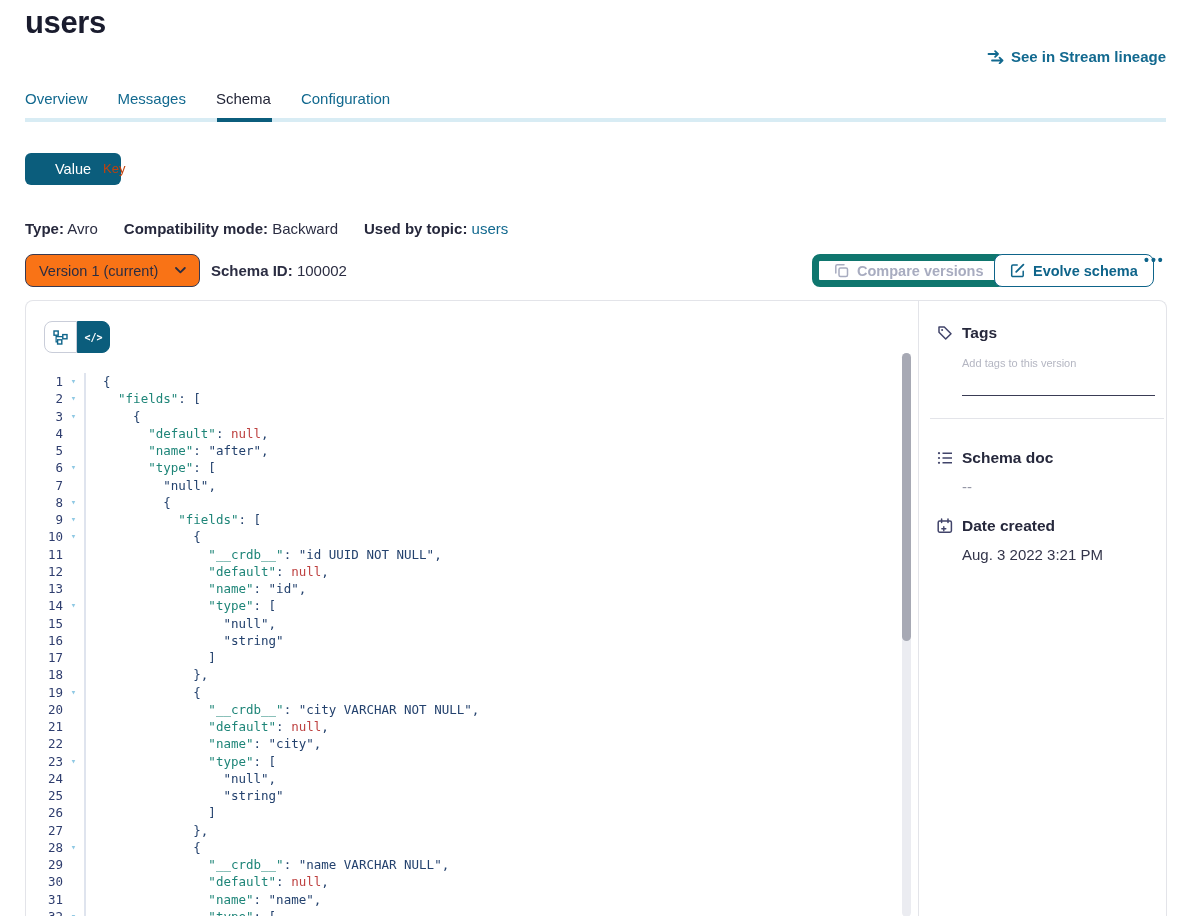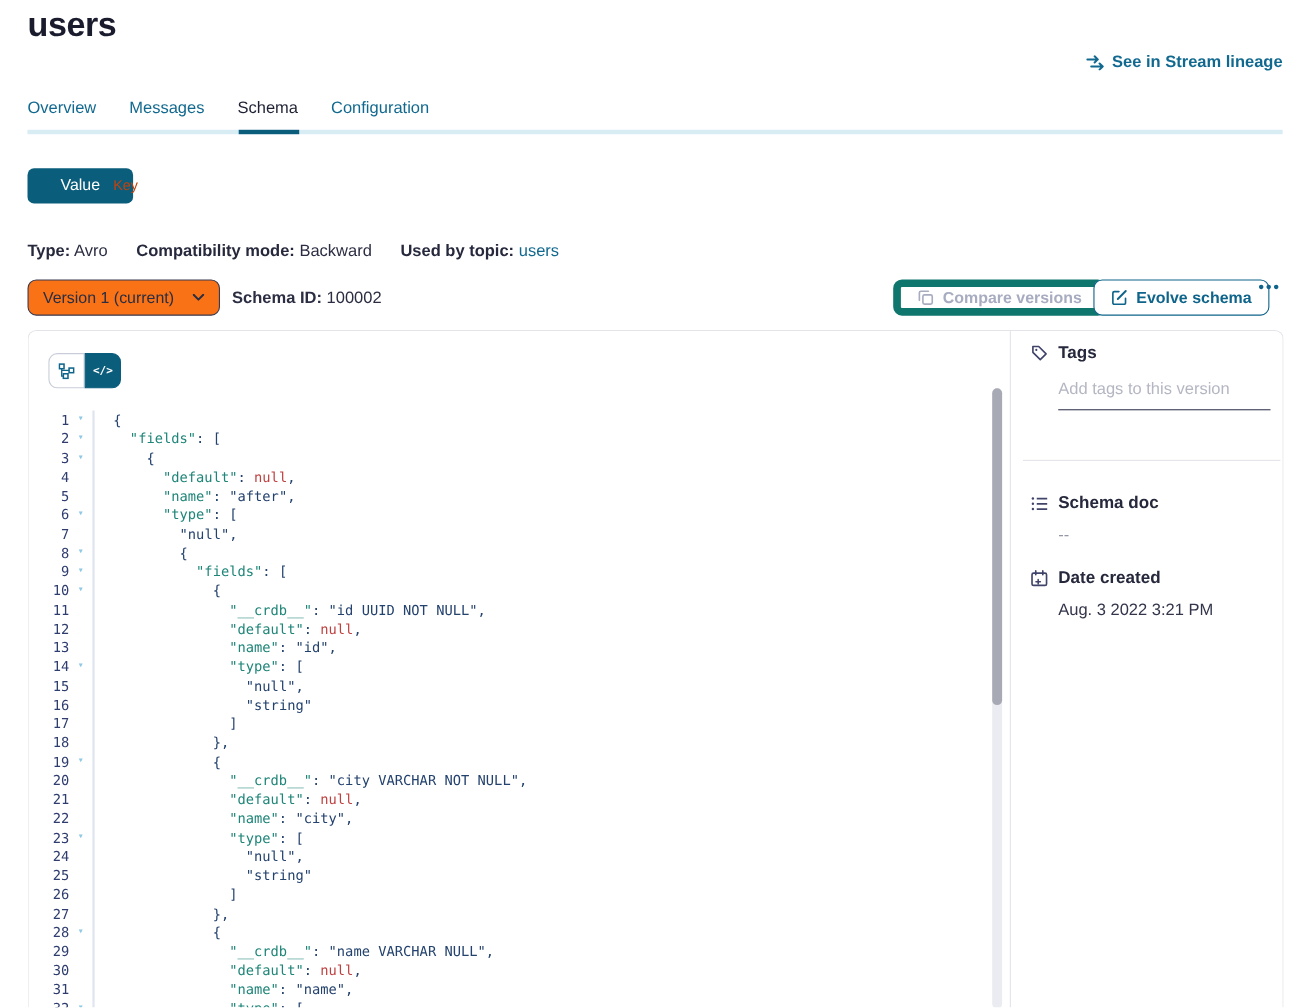--- a/index.html
+++ b/index.html
@@ -56,23 +56,23 @@
   .tk-k { color:#1E8578; }
   .tk-u { color:#BE4140; }
   .tk-s, .tk-p { color:#24426E; }
   .sb-track { position:absolute; left:876px; top:52px; bottom:0; width:9px; background:#EBECF1; border-radius:5px; }
   .sb-thumb { position:absolute; left:876px; top:52px; width:9px; height:288px; background:#A7A9B4; border-radius:5px; cursor:pointer; }
   
   .sidebar { position:absolute; left:894px; top:0; width:247px; height:100%; }
   .sec { position:absolute; left:17px; right:14px; }
   .sec-head { display:flex; align-items:center; gap:9px; color:#26283C; font-weight:700; font-size:15.5px; }
   .sec-head svg { flex:none; }
-  .sec-tags { top:11px; }
+  .sec-tags { top:23px; }
   .tag-input { display:block; margin:13px 0 0 25px; width:193px; border:none; border-bottom:1px solid #3A3C55;
-    padding:2px 0 10px; font-size:15px; font-family:inherit; color:#2B2D42; outline:none; }
+    padding:2px 0 26px; font-size:11px; font-family:inherit; color:#2B2D42; outline:none; }
   .tag-input::placeholder { color:#B4B6C2; }
   .sb-divider { position:absolute; left:10px; right:3px; top:117px; height:1px; background:#E3E4E9; }
   .sec-doc { top:148px; }
   .sec-date { top:216px; }
   .sec-value { margin:11px 0 0 25px; font-size:15px; color:#33354A; }
   .sec-value.dim { color:#9597A6; }
 </style>
 </head>
 <body>
 

